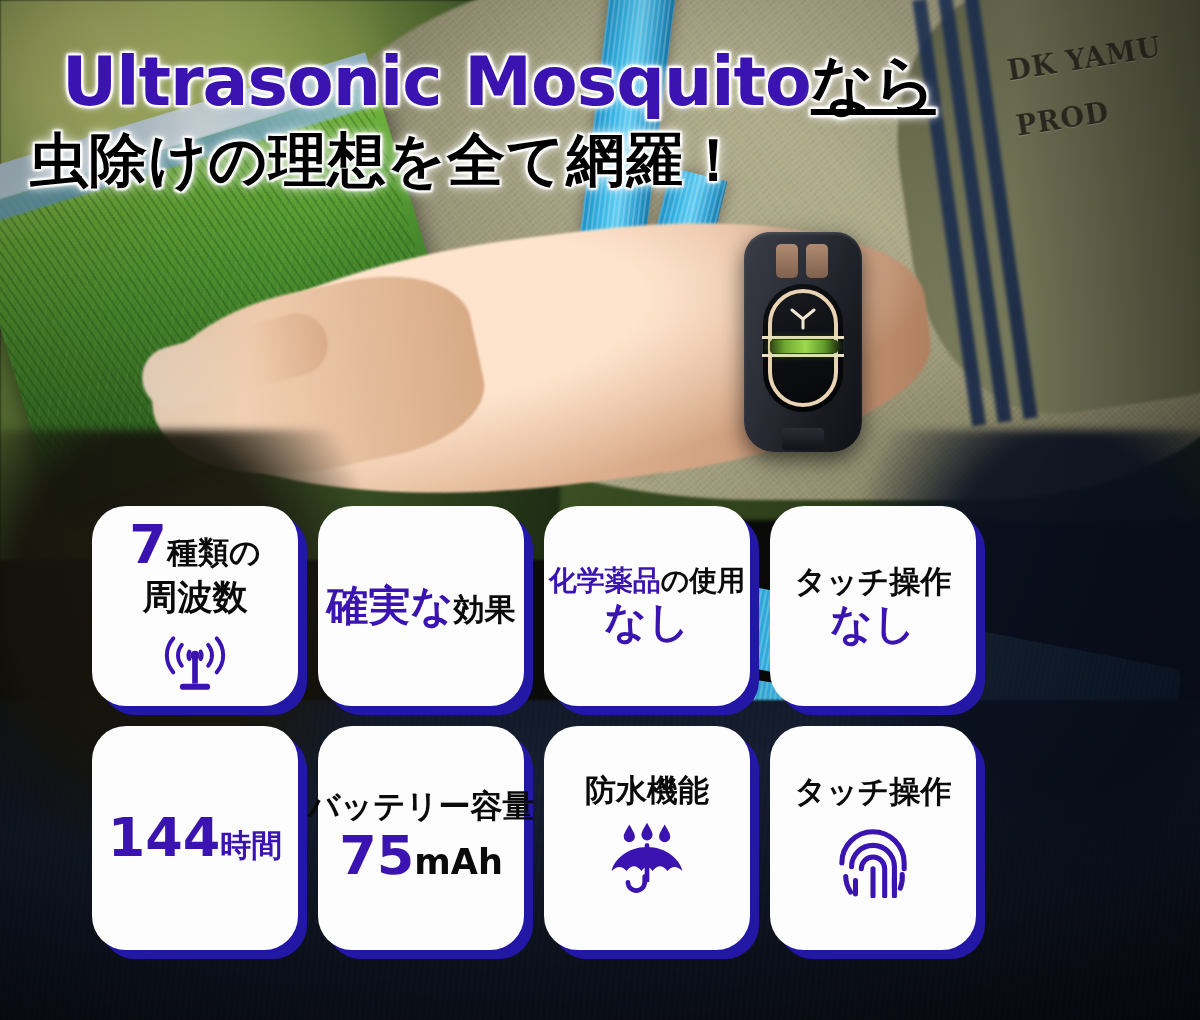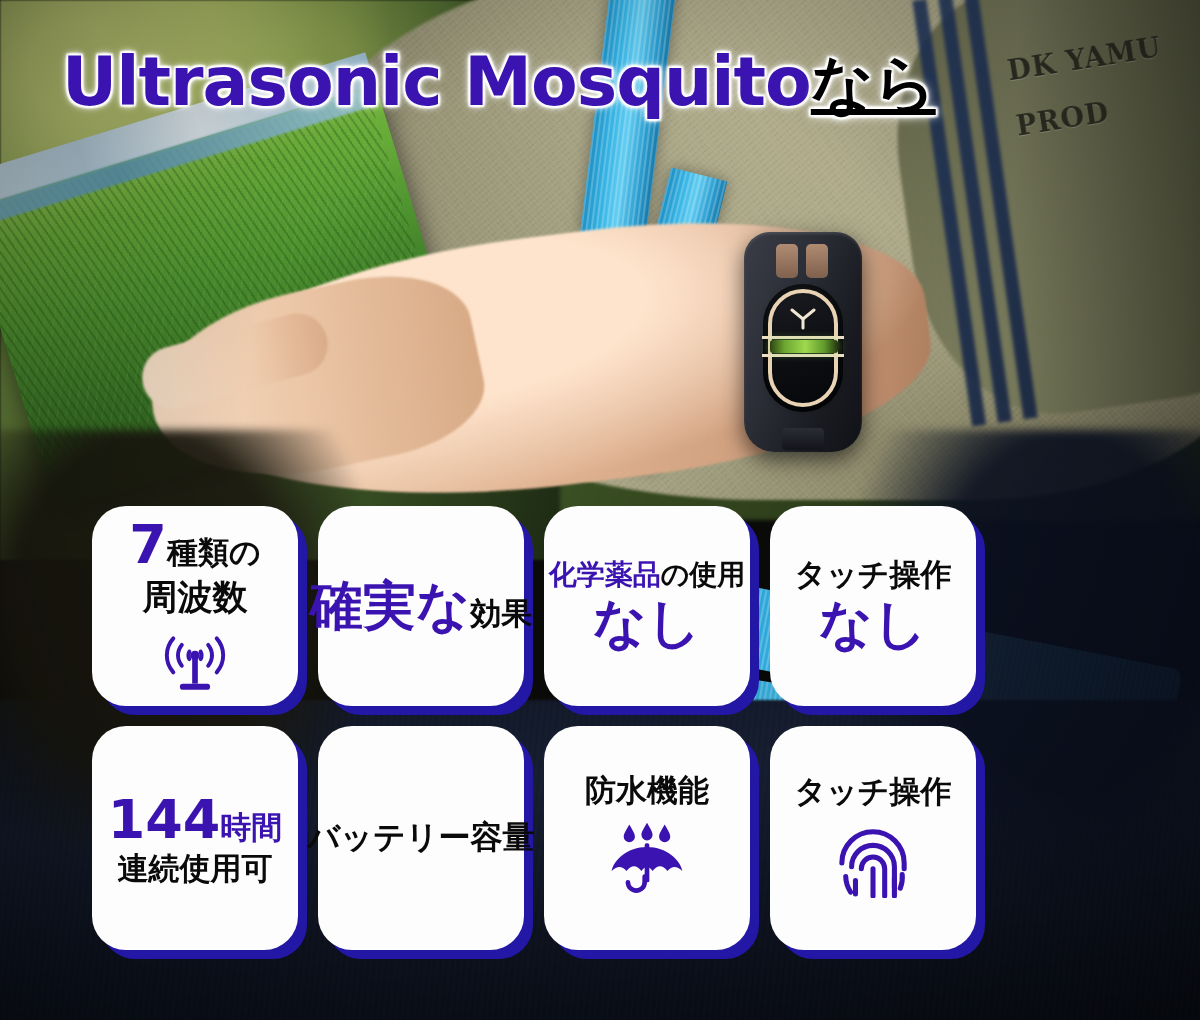--- a/index.html
+++ b/index.html
@@ -259,21 +259,21 @@
     display:flex; flex-direction:column;
     align-items:center; justify-content:center;
     padding:10px 8px;
     text-align:center;
   }
   .card.r2{ height:224px; }
 
   .c-line{ line-height:1.16; white-space:nowrap; }
   .t-blk{ color:#0a0a0a; font-weight:700; }
   .t-pur{ color:#3a13b0; font-weight:700; } .f25{ font-size:32px; } .f27{ font-size:28px; }
-  .f30{ font-size:31px; } .f34{ font-size:35px; } .f40{ font-size:53px; }
+  .f30{ font-size:31px; } .f34{ font-size:35px; } .f40{ font-size:42px; }
   .f52{ font-size:54px; }
 
   .icon{ margin-top:10px; }
 </style>
 </head>
 <body>
 
 <div id="page">
 
   <div class="bg">
@@ -330,20 +330,21 @@
         <path d="M13 11 L13 20" stroke="#f0e6d4" stroke-width="3" fill="none" stroke-linecap="round"></path>
       </svg>
     </div>
     <div class="device-clasp"></div>
   </div>
 
   <div class="headline">
     <div class="hl-line1">
       <span class="hl-en">Ultrasonic Mosquito</span><span class="hl-jp">なら</span>
     </div>
+    <div class="hl-line2">虫除けの理想を全て網羅！</div>
   </div>
 
   <div class="grid" id="feature-grid">
       <div class="card">
         <div class="c-line"><span class="t-pur f52">7</span><span class="t-blk f30">種類の</span></div>
         <div class="c-line"><span class="t-blk f34">周波数</span></div>
   <span class="icon">
     <svg viewBox="0 0 74 70" width="70" height="66" aria-hidden="true">
       <g fill="none" stroke="#3a13b0" stroke-width="4.2" stroke-linecap="round">
         <path d="M23 40 a17 17 0 0 1 0 -22"></path>
@@ -365,24 +366,24 @@
       <div class="card">
         <div class="c-line"><span class="t-pur f27">化学薬品</span><span class="t-blk f27">の使用</span></div>
         <div class="c-line"><span class="t-pur f40">なし</span></div>
       </div>
       <div class="card">
         <div class="c-line"><span class="t-blk f30">タッチ操作</span></div>
         <div class="c-line"><span class="t-pur f40">なし</span></div>
       </div>
       <div class="card r2">
         <div class="c-line"><span class="t-pur f52">144</span><span class="t-pur f30">時間</span></div>
-        <div class="c-line"><span class="t-blk f30">連続使用可</span></div>
       </div>
       <div class="card r2">
         <div class="c-line"><span class="t-blk f25">バッテリー容量</span></div>
+        <div class="c-line"><span class="t-pur f52">75</span><span class="t-blk f34">mAh</span></div>
       </div>
       <div class="card r2">
         <div class="c-line"><span class="t-blk f30">防水機能</span></div>
   <span class="icon">
     <svg viewBox="0 0 86 86" width="80" height="80" aria-hidden="true">
       <g fill="#3a13b0">
         <path d="M24 6 c4 7 6 10 6 13 a6 6 0 0 1 -12 0 c0 -3 2 -6 6 -13 z"></path>
         <path d="M43 4 c4 7 6 10 6 13 a6 6 0 0 1 -12 0 c0 -3 2 -6 6 -13 z"></path>
         <path d="M62 6 c4 7 6 10 6 13 a6 6 0 0 1 -12 0 c0 -3 2 -6 6 -13 z"></path>
         <path d="M43 30 C22 30 7 44 5 56 c6 -6 11 -6 16 0 c5 -7 11 -7 16 0 c2 -3 4 -4 6 -4 c2 0 4 1 6 4 c5 -7 11 -7 16 0 c5 -6 10 -6 16 0 C79 44 64 30 43 30 z"></path>

